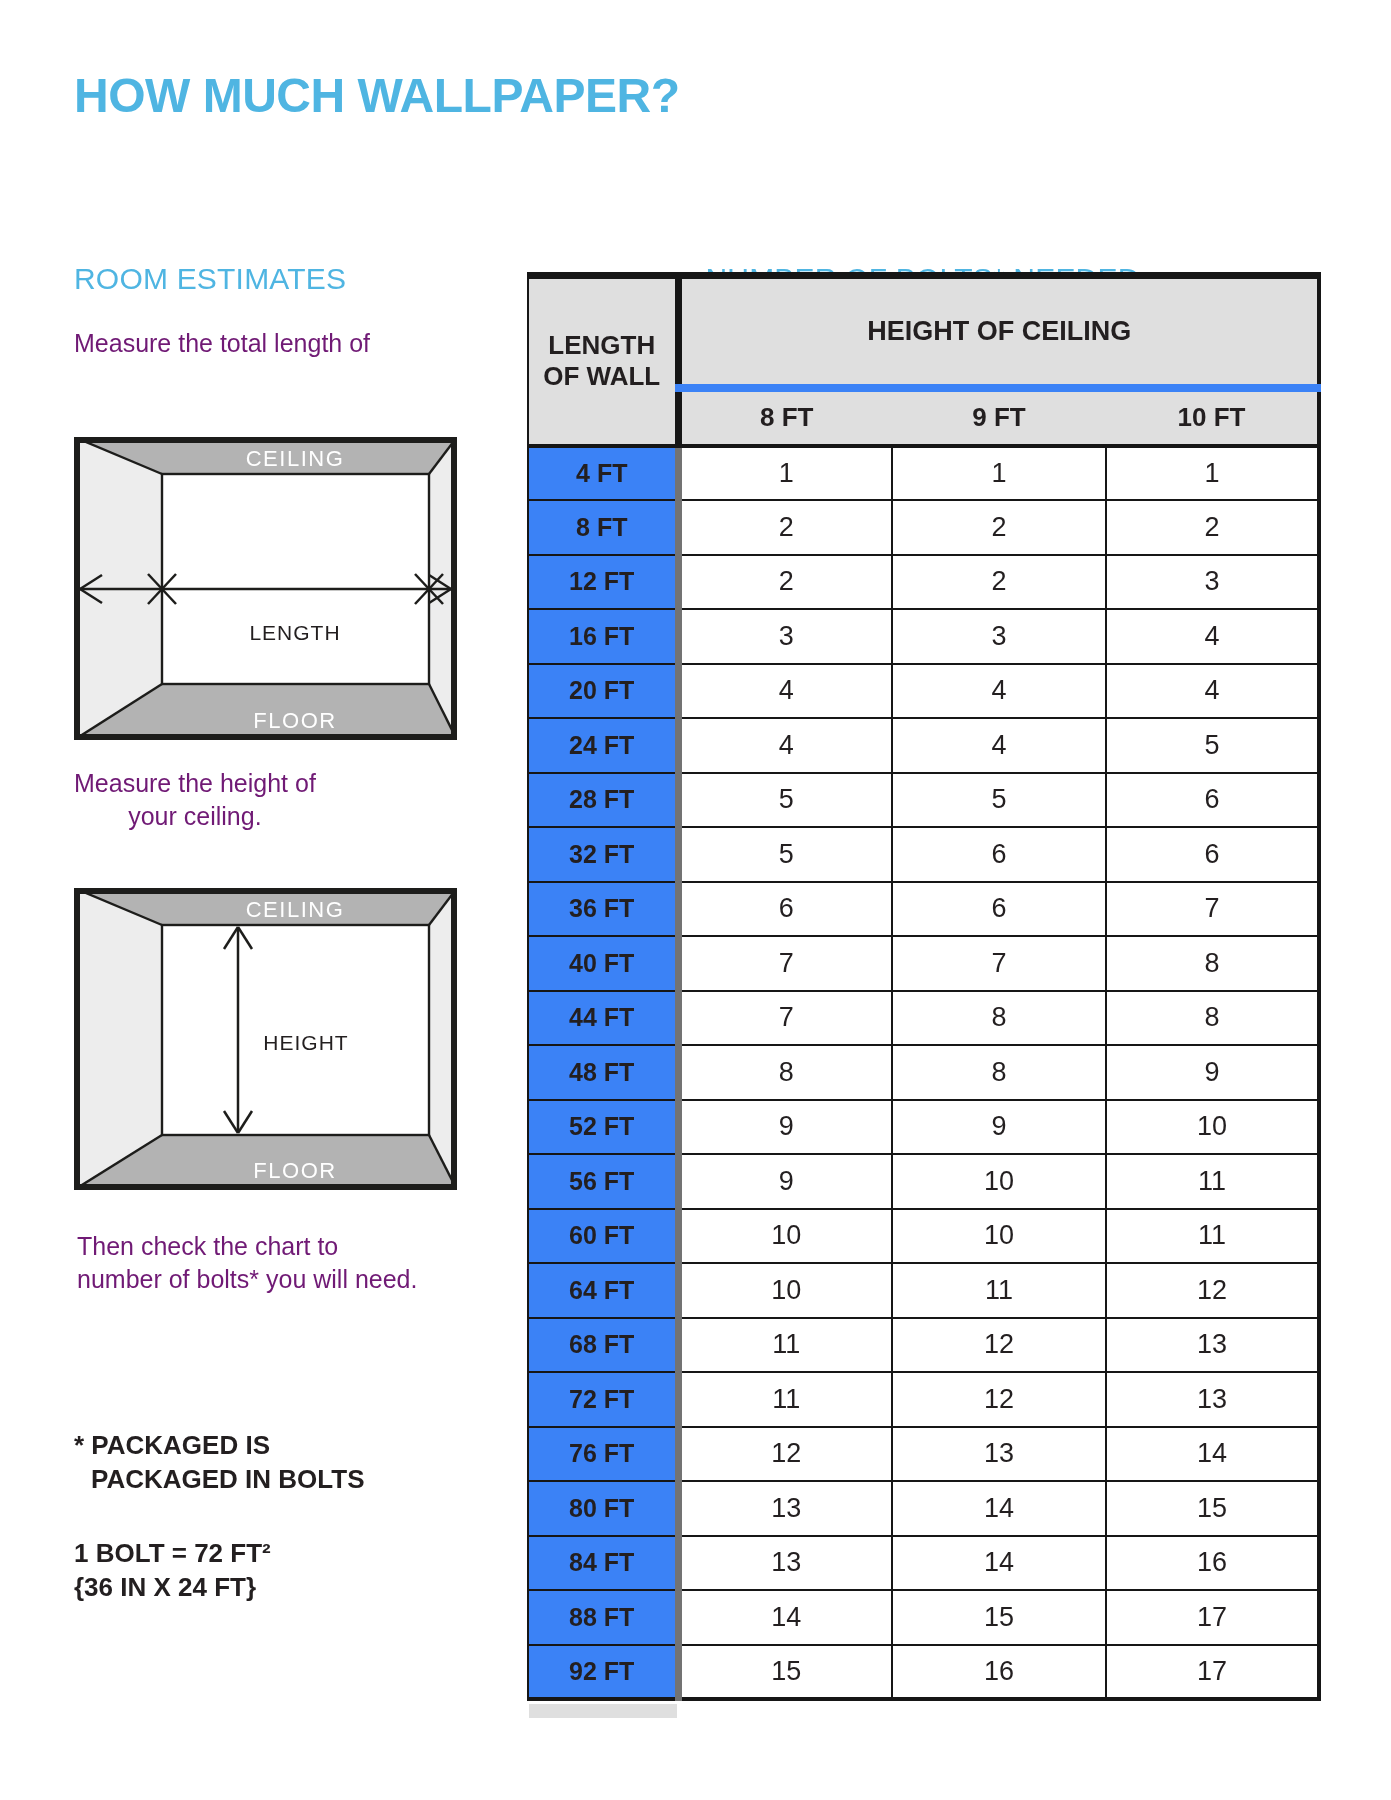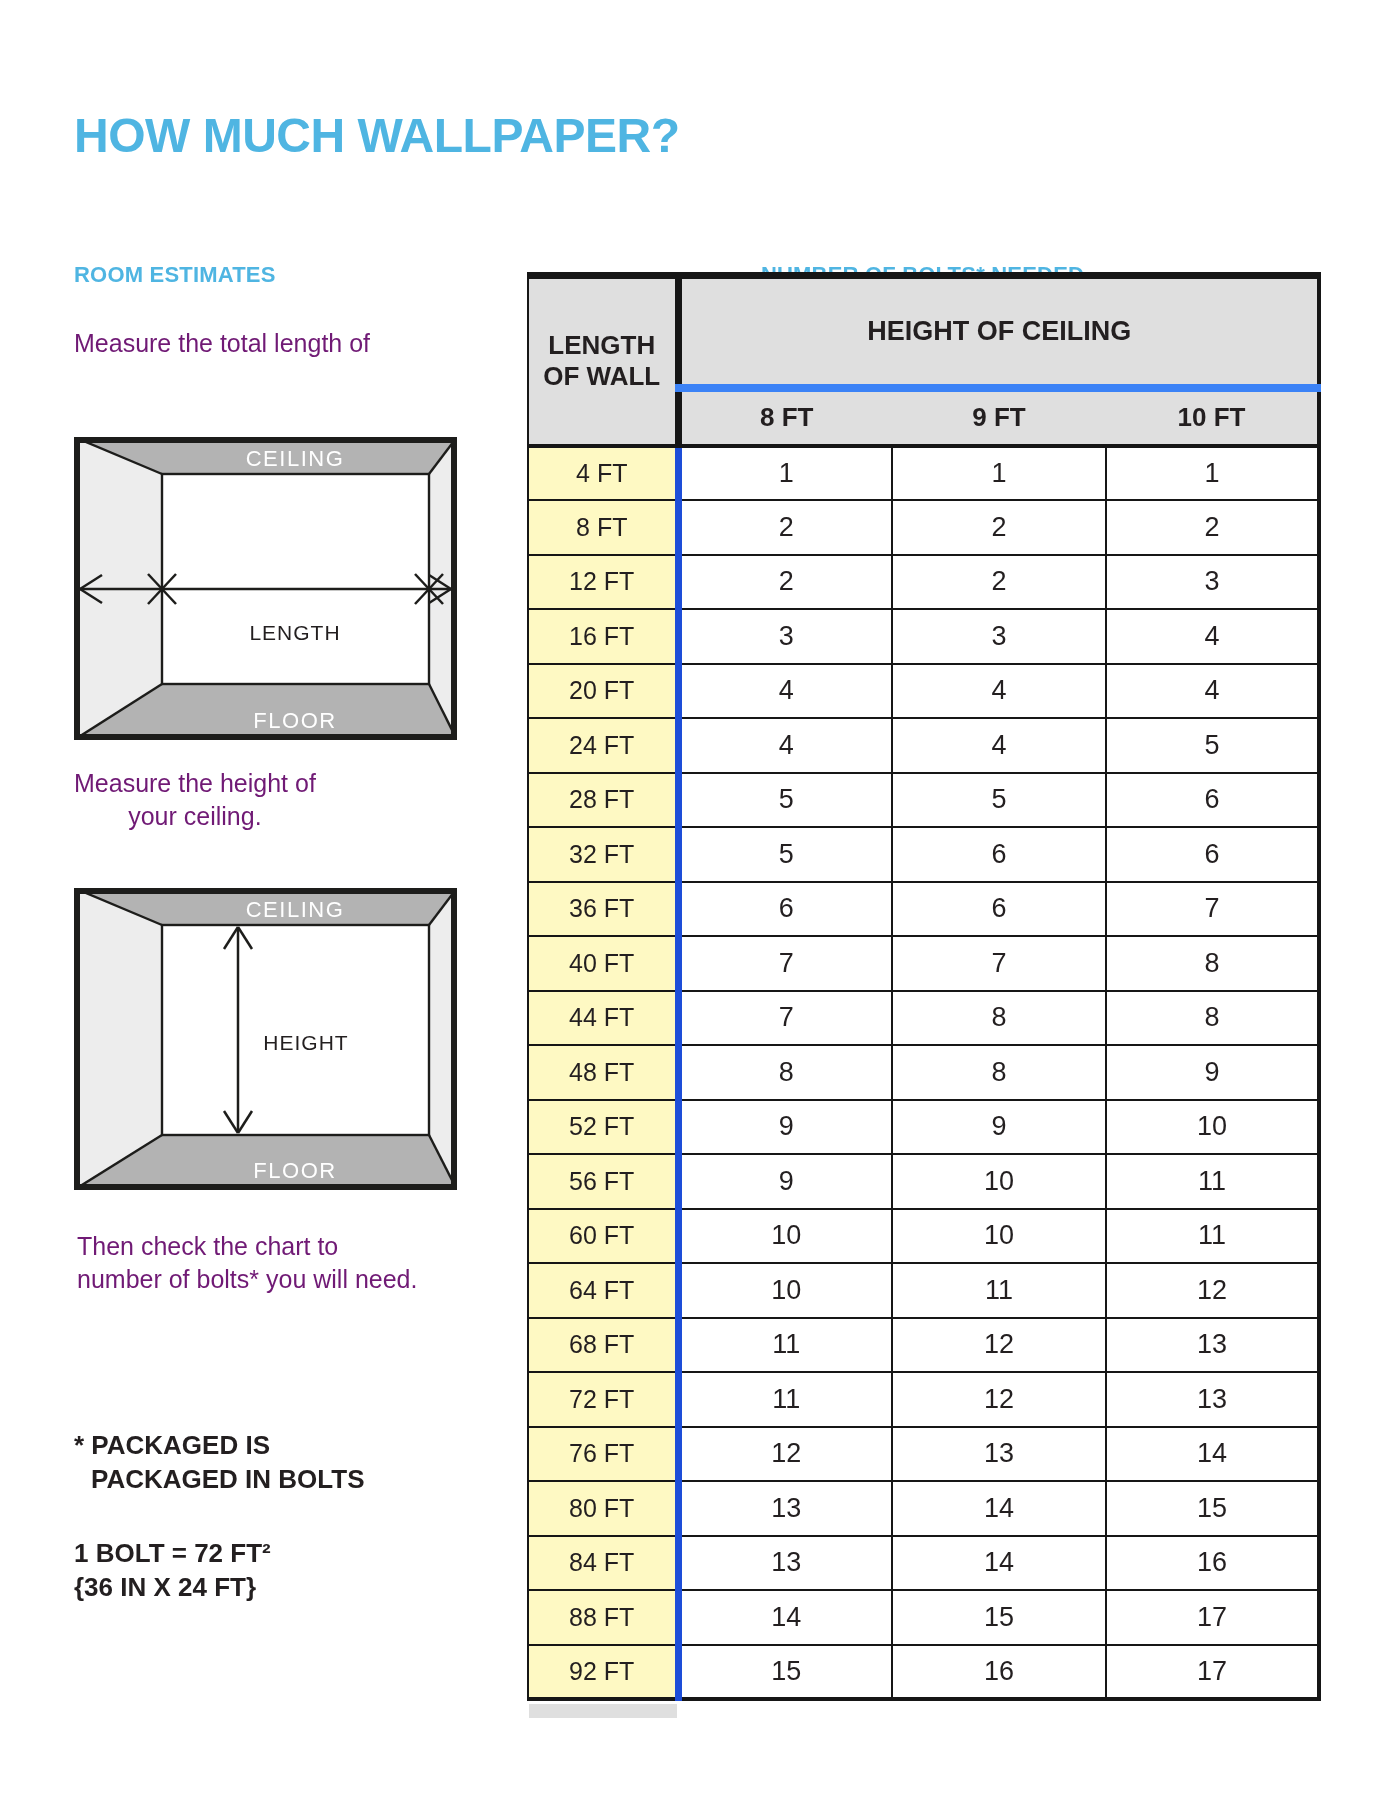--- a/index.html
+++ b/index.html
@@ -1,40 +1,40 @@
 <!DOCTYPE html>
 <html><head>
 <meta charset="utf-8">
 <style>
   html,body{margin:0;padding:0;background:#ffffff;}
   body{font-family:"Liberation Sans","DejaVu Sans",sans-serif;color:#231f20;}
   #canvas{position:relative;width:1391px;height:1800px;background:#fff;overflow:hidden;}
   .abs{position:absolute;}
-  .page-title{left:74px;top:68px;font-size:48px;font-weight:bold;color:#4FB5E2;letter-spacing:-0.5px;margin-top:40px;}
-  .section-heading{font-size:22px;font-weight:bold;color:#4FB5E2;letter-spacing:0.2px;}
+  .page-title{left:74px;top:68px;font-size:48px;font-weight:bold;color:#4FB5E2;letter-spacing:-0.5px;}
+  .section-heading{font-size:30px;font-weight:normal;color:#4FB5E2;letter-spacing:0.2px;}
   .body-text{font-size:25px;line-height:33px;color:#701a75;}
   .note-text{font-size:26px;line-height:34px;font-weight:bold;color:#231f20;}
   .indent2{padding-left:17px;}
 
   
   .bolt-table-wrap{left:527px;top:272px;width:791px;}
   table.bolt{border-collapse:collapse;table-layout:fixed;width:791px;
     border-top:7px solid #161616;border-left:2px solid #161616;
     border-right:4px solid #161616;border-bottom:4px solid #161616;}
   table.bolt td{padding:0;text-align:center;vertical-align:middle;}
   td.corner{background:#dfdfdf;border-right:7px solid #161616;border-bottom:4px solid #161616;
     font-weight:bold;font-size:26px;line-height:31px;}
   td.hoc{background:#dfdfdf;border-bottom:8px solid #3b82f6;font-weight:bold;font-size:27px;}
   tr.hdr1{height:112px;}
   tr.sub{height:58px;}
   tr.sub td{background:#dfdfdf;border-left:0;border-right:0;border-bottom:4px solid #161616;
     font-weight:bold;font-size:26px;}
   tbody tr{height:54.5px;}
-  tbody td.rl{background:#fef9c3;border-top:2px solid #161616;border-right:7px solid #1d4ed8;
-    font-weight:normal;font-size:25px;}
+  tbody td.rl{background:#3b82f6;border-top:2px solid #161616;border-right:7px solid #737373;
+    font-weight:bold;font-size:25px;}
   tbody td.v{background:#ffffff;border:2px solid #161616;font-size:27px;}
   .gray-stub{background:#dfdfdf;}
 </style>
 </head>
 <body>
 
 <div id="canvas">
 
   <div class="abs page-title">HOW MUCH WALLPAPER?</div>
 

